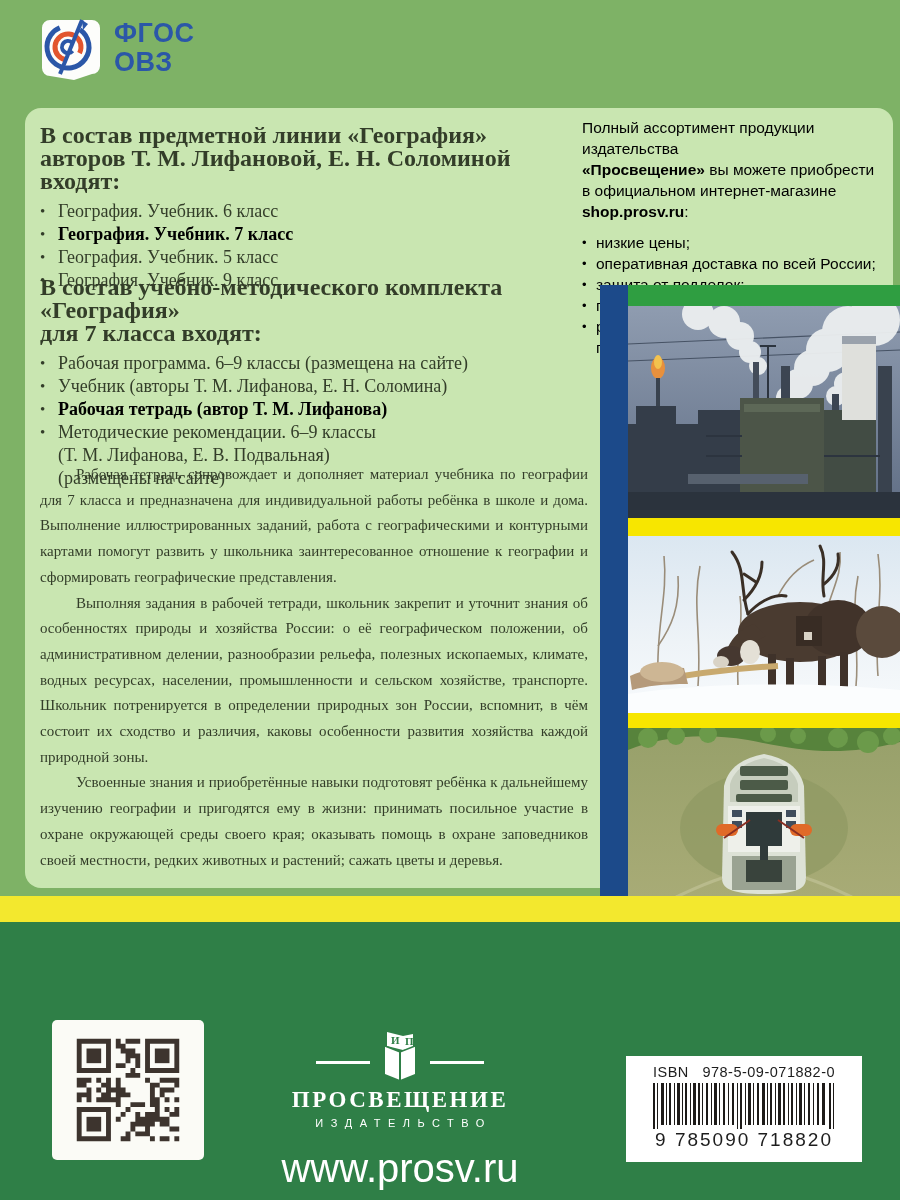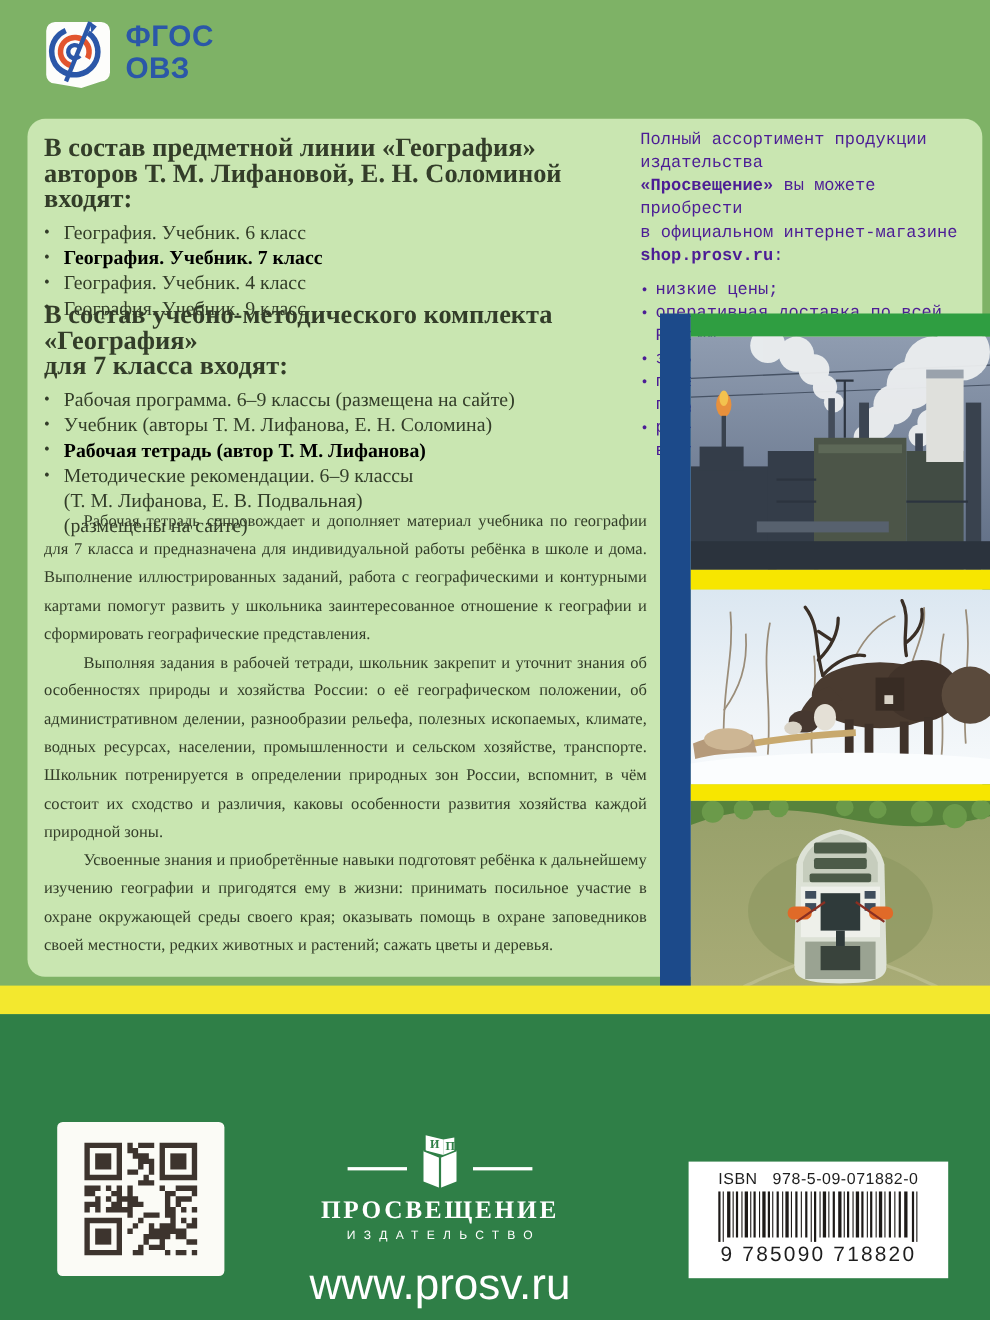--- a/index.html
+++ b/index.html
@@ -15,21 +15,21 @@
   .series-block{position:absolute;left:40px;top:124px;width:548px;}
   .umk-block{position:absolute;left:40px;top:276px;width:552px;}
   .block-heading{font-weight:bold;font-size:24px;line-height:23px;}
   .book-list{margin-top:7px;}
   .book-item{display:flex;font-size:18px;line-height:23px;}
   .book-item .bullet{width:18px;flex:0 0 18px;font-size:15px;line-height:23px;text-align:left;}
   .hl{color:#000000;font-weight:bold;}
   .sub-line{padding-left:18px;font-size:18px;line-height:23px;}
   
   .shop-block{position:absolute;left:582px;top:117px;width:308px;
-              font-family:Liberation Mono, monospace;color:#4c1d95;
+              font-family:Liberation Sans, sans-serif;color:#000000;
               font-size:15.5px;line-height:21px;}
   .shop-block b{font-weight:bold;}
   .shop-list{margin-top:10px;}
   .shop-item{display:flex;}
   .shop-item .bullet{width:14px;flex:0 0 14px;font-size:13px;}
   
   .description{position:absolute;left:40px;top:462px;width:548px;
                font-size:15px;line-height:25.7px;text-align:justify;}
   .description p{margin:0;text-indent:36px;}
   
@@ -90,21 +90,21 @@
       <div class="book-item">
         <span class="bullet">•</span>
         <span>География. Учебник. 6 класс</span>
       </div>
       <div class="book-item">
         <span class="bullet">•</span>
         <span class="hl">География. Учебник. 7 класс</span>
       </div>
       <div class="book-item">
         <span class="bullet">•</span>
-        <span>География. Учебник. 4 класс</span>
+        <span>География. Учебник. 5 класс</span>
       </div>
       <div class="book-item">
         <span class="bullet">•</span>
         <span>География. Учебник. 9 класс</span>
       </div>
     </div>
   </section>
 
   <aside class="shop-block">
     <div>

